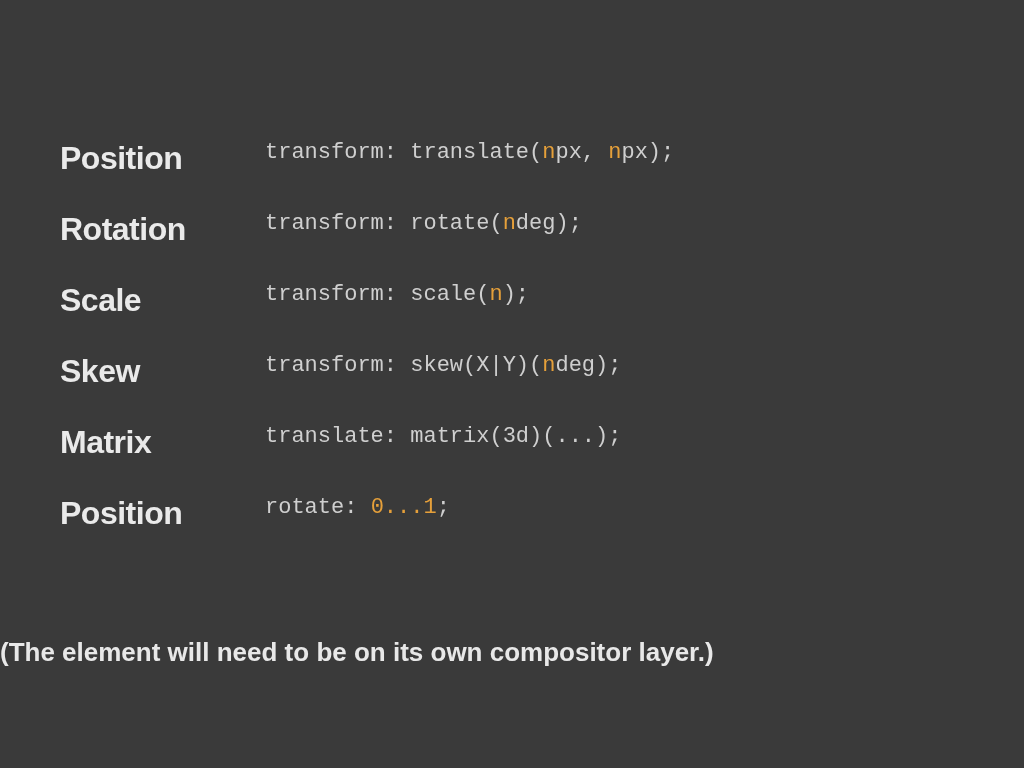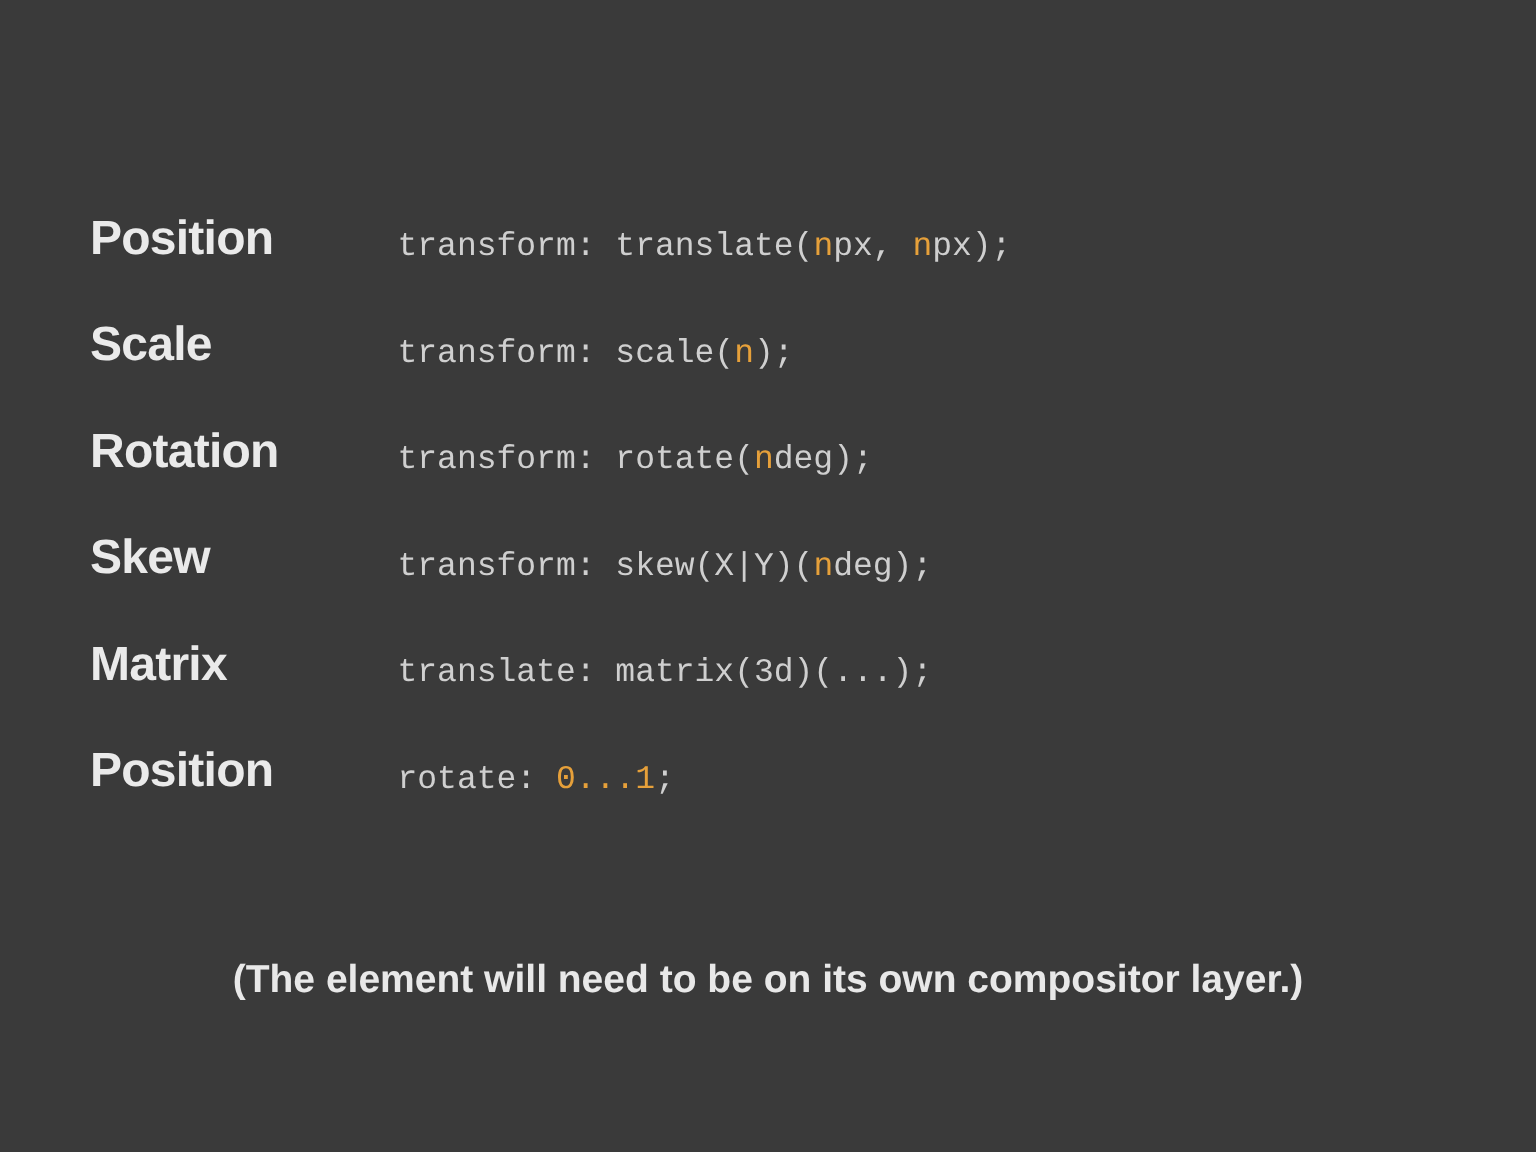--- a/index.html
+++ b/index.html
@@ -16,21 +16,21 @@
       padding: 140px 60px 0 60px;
       position: relative;
     }
     .rows {
       display: flex;
       flex-direction: column;
       gap: 34px;
     }
     .row {
       display: flex;
-      align-items: flex-end;
+      align-items: flex-start;
     }
     .label {
       width: 205px;
       flex: 0 0 205px;
       font-weight: 700;
       font-size: 32px;
       color: #eaeaea;
       letter-spacing: -0.5px;
     }
     .code {
@@ -38,42 +38,42 @@
       font-size: 22px;
       color: #cfcfcf;
       letter-spacing: 0;
       white-space: pre;
     }
     .hl { color: #e6a03a; }
     .footnote {
       position: absolute;
       left: 0; right: 0;
       bottom: 100px;
-      text-align: center;
+      text-align: left;
       font-weight: 700;
       font-size: 26px;
       color: #e8e8e8;
     }
   </style>
 </head>
 <body>
 
 <div class="slide">
   <div class="rows">
       <div class="row">
         <div class="label">Position</div>
         <div class="code"><span>transform: translate(</span><span class="hl">n</span><span>px, </span><span class="hl">n</span><span>px);</span></div>
       </div>
       <div class="row">
+        <div class="label">Rotation</div>
+        <div class="code"><span>transform: rotate(</span><span class="hl">n</span><span>deg);</span></div>
+      </div>
+      <div class="row">
         <div class="label">Scale</div>
         <div class="code"><span>transform: scale(</span><span class="hl">n</span><span>);</span></div>
-      </div>
-      <div class="row">
-        <div class="label">Rotation</div>
-        <div class="code"><span>transform: rotate(</span><span class="hl">n</span><span>deg);</span></div>
       </div>
       <div class="row">
         <div class="label">Skew</div>
         <div class="code"><span>transform: skew(X|Y)(</span><span class="hl">n</span><span>deg);</span></div>
       </div>
       <div class="row">
         <div class="label">Matrix</div>
         <div class="code"><span>translate: matrix(3d)(...);</span></div>
       </div>
       <div class="row">

